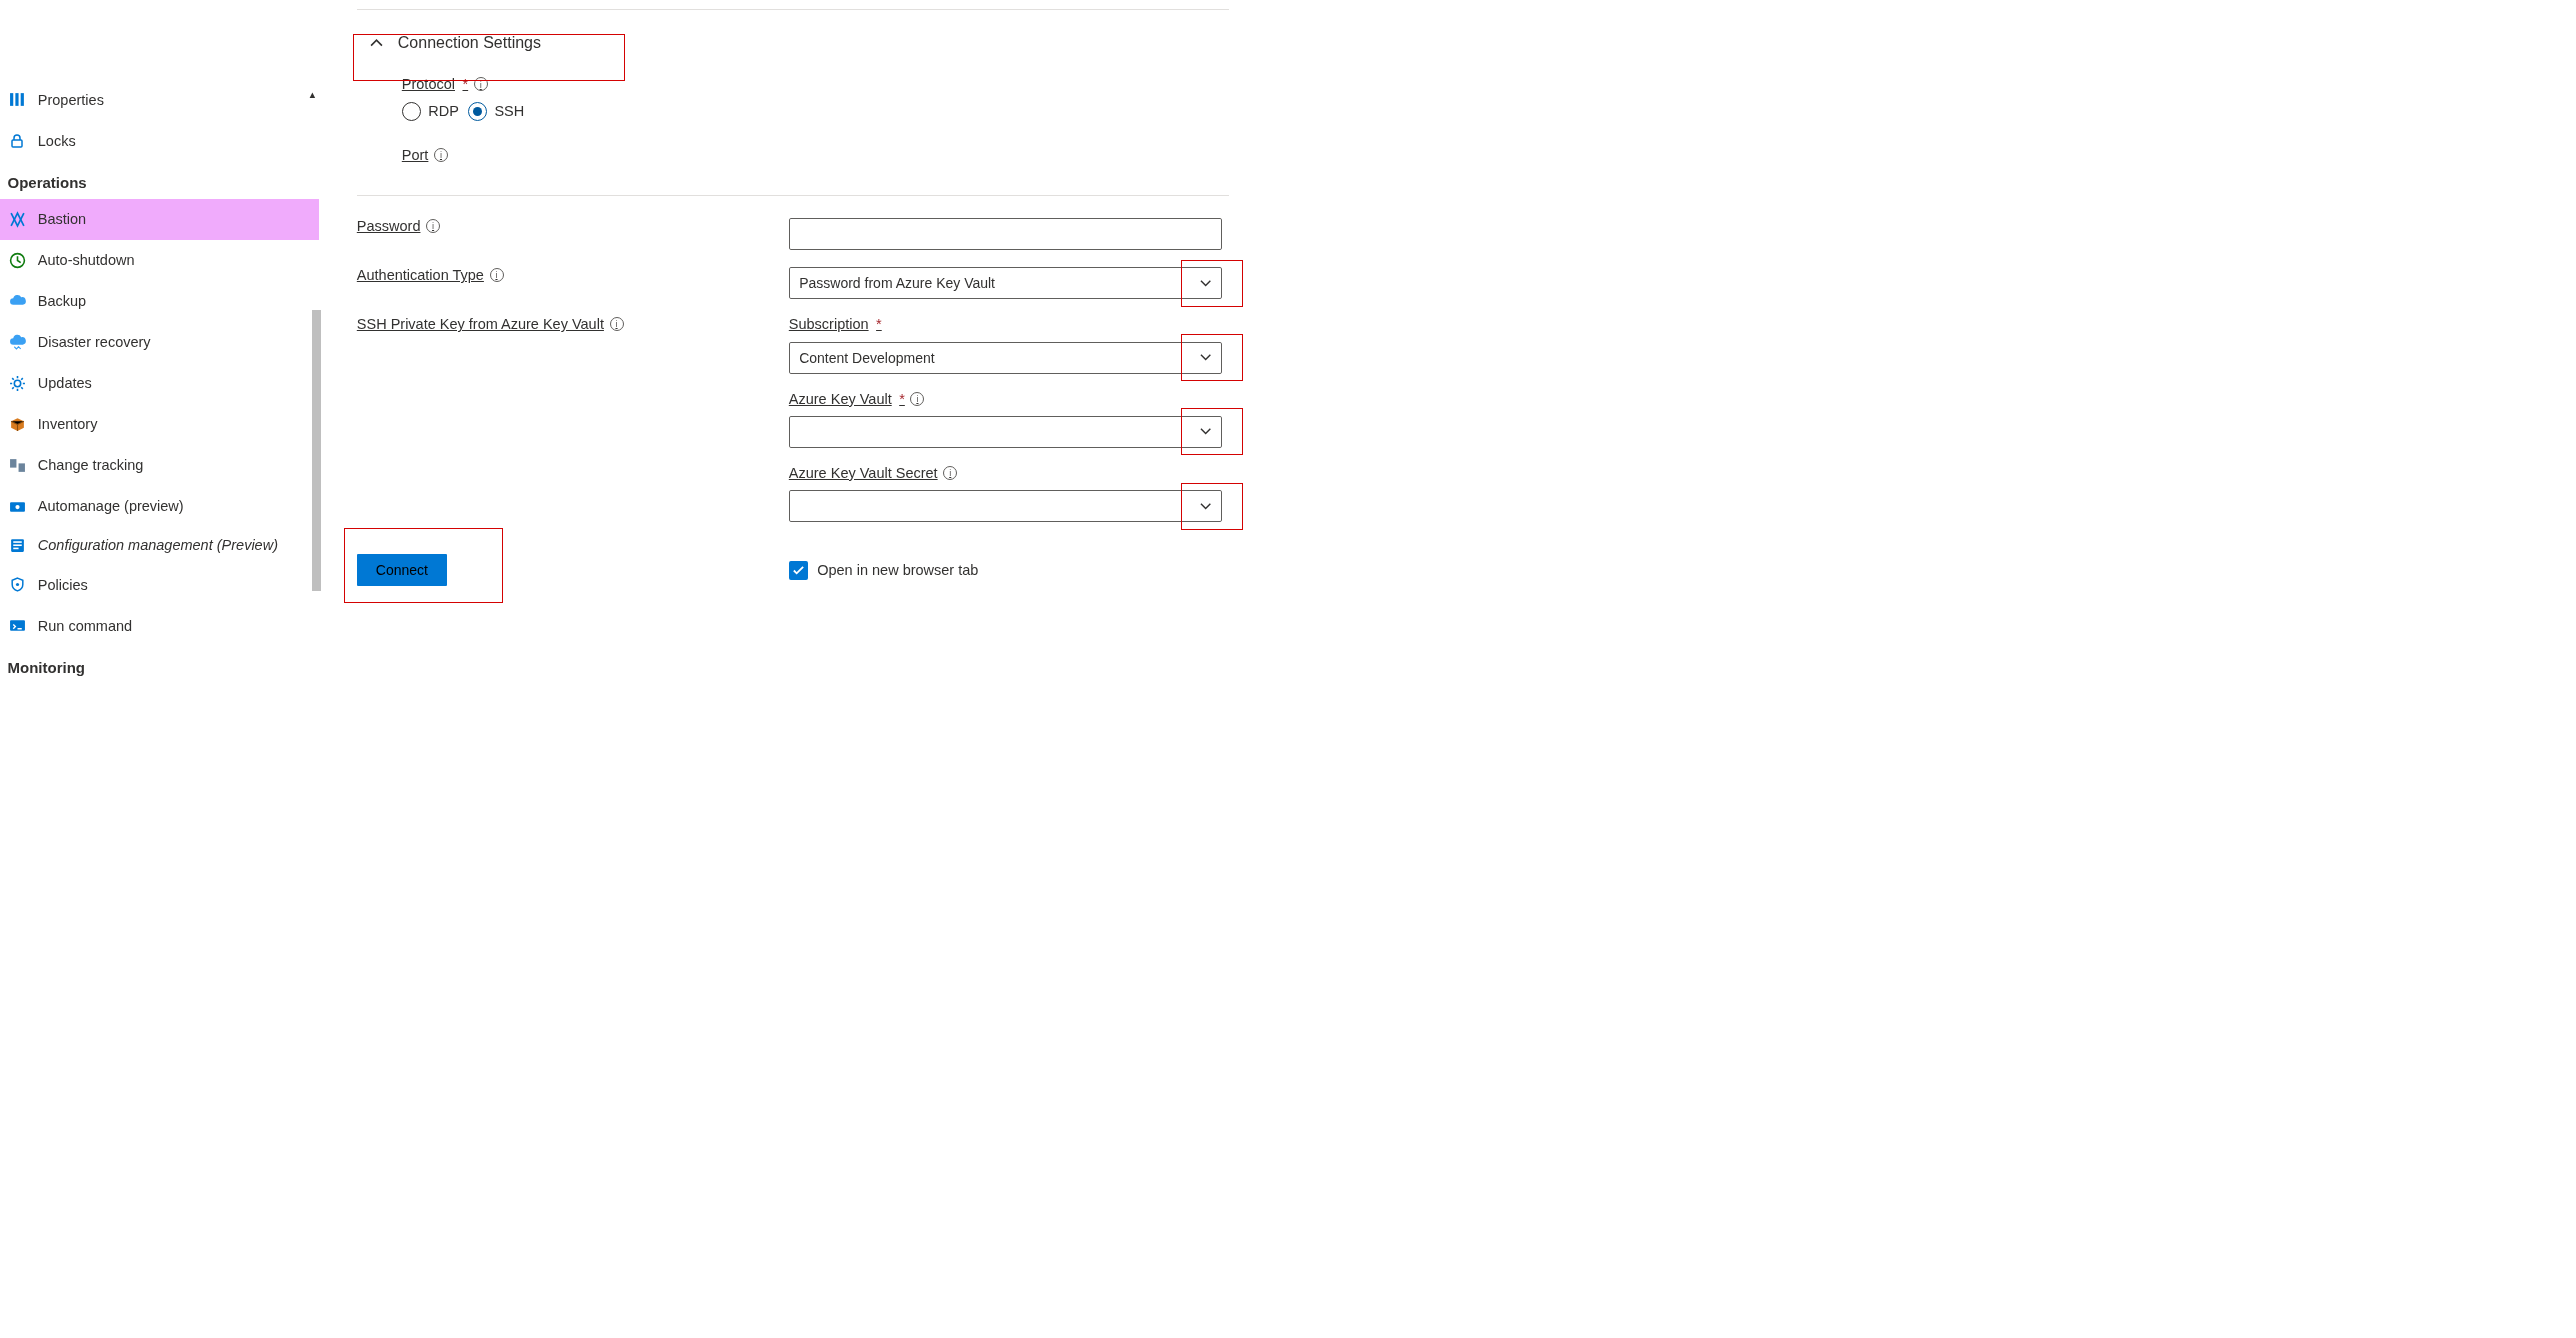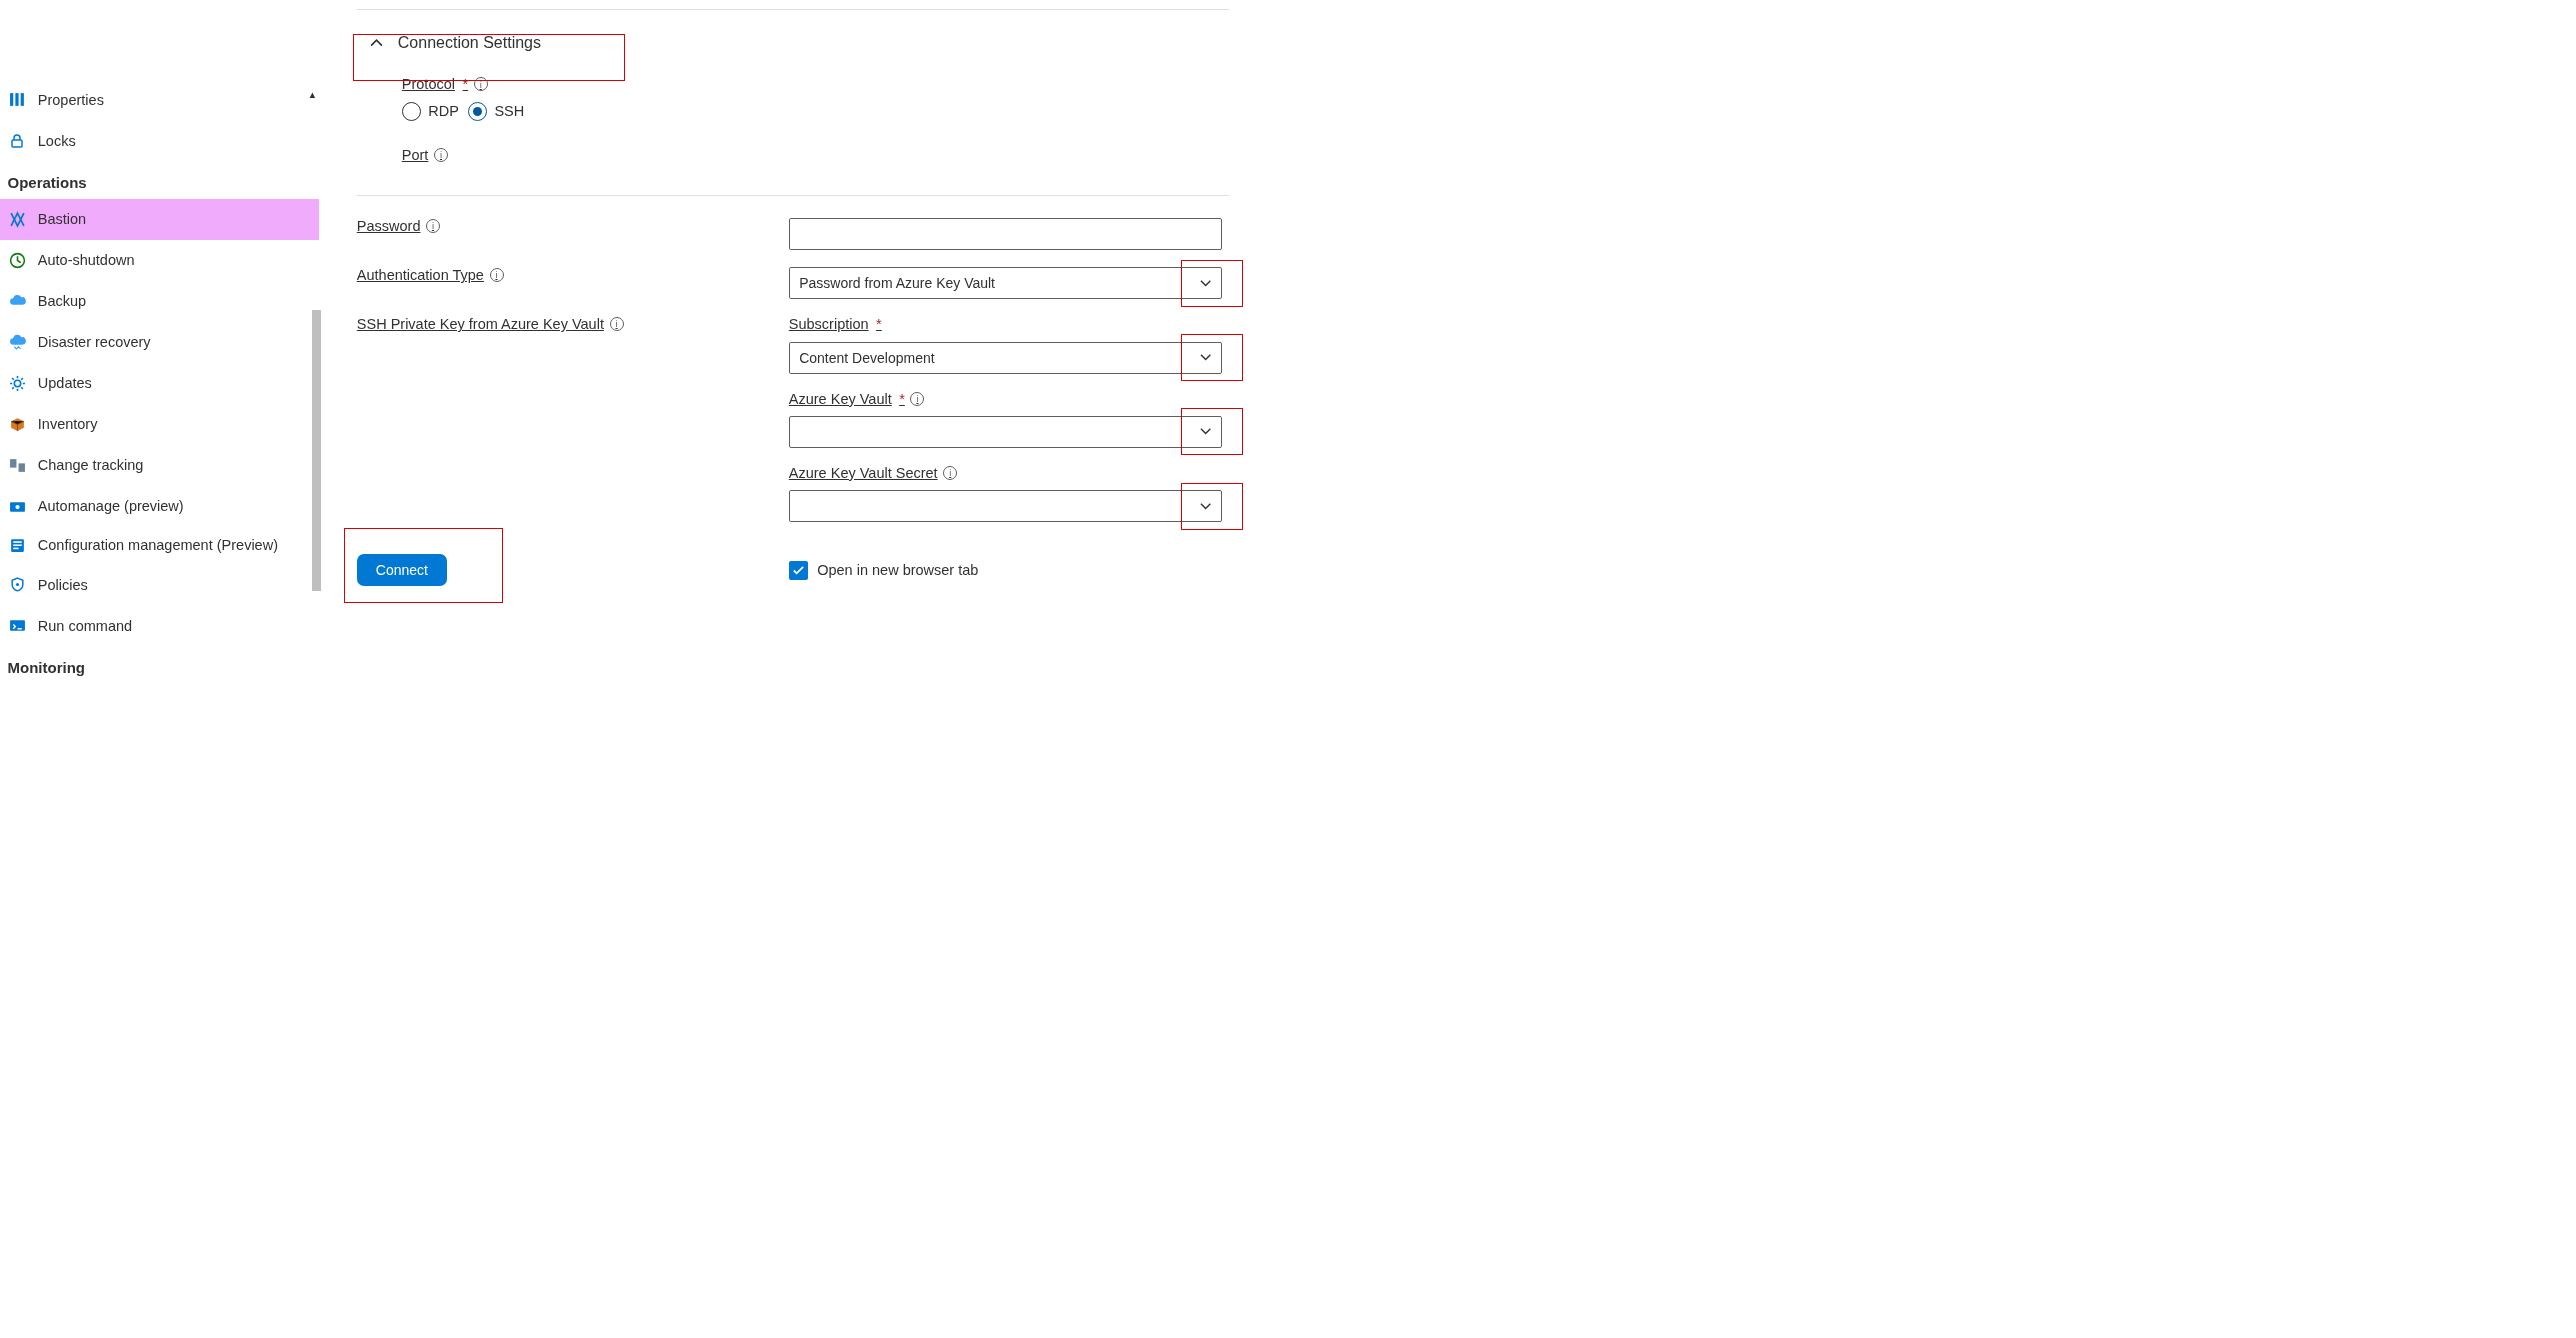--- a/index.html
+++ b/index.html
@@ -136,22 +136,22 @@
   .select-input .chev-down { width:11.3px; height:11.3px; color:#323130; }
   .select-input.empty { color:#605e5c; }
 
   
   .checkbox-row { display:flex; align-items:center; gap:9.4px; font-size:14.5px; }
   .checkbox { width:19px; height:19px; background:#0078d4; border-radius:1.9px; display:flex; align-items:center; justify-content:center; }
   .checkbox svg { stroke:#fff; }
 
   
   .connect-btn {
-    background:#0078d4; color:#ffffff; border:none;
-    height:32px; padding:0 19px; font-size:14px; border-radius:7px;
+    background:#0078d4; color:#000000; border:none;
+    height:32px; padding:0 19px; font-size:14px; border-radius:1px;
     cursor:pointer;
   }
 
   
   svg { display:block; }
 </style>
 </head>
 <body>
 
 <div class="page">
@@ -255,21 +255,21 @@
     <div class="sidebar-item">
       <span class="side-icon">
         <svg viewBox="0 0 16 16" width="17" height="17">
             <rect x="1" y="4" width="14" height="9" rx="1" fill="#0078d4"></rect>
             <circle cx="8" cy="8.5" r="2" fill="#fff"></circle>
           </svg>
       </span>
       <span>Automanage (preview)</span>
     </div>
 
-    <div class="sidebar-item" style="height:auto;padding-top:9.4px;padding-bottom:9.4px;">
+    <div class="sidebar-item" style="height:auto;padding-top:9.4px;padding-bottom:9.4px;font-style:italic;">
       <span class="side-icon">
         <svg viewBox="0 0 16 16" width="17" height="17">
             <rect x="2" y="2" width="12" height="12" rx="1" fill="#0078d4"></rect>
             <rect x="4" y="4" width="8" height="1.5" fill="#fff"></rect>
             <rect x="4" y="7" width="8" height="1.5" fill="#fff"></rect>
             <rect x="4" y="10" width="5" height="1.5" fill="#fff"></rect>
           </svg>
       </span>
       <span style="line-height:1.3">Configuration management (Preview)</span>
     </div>

